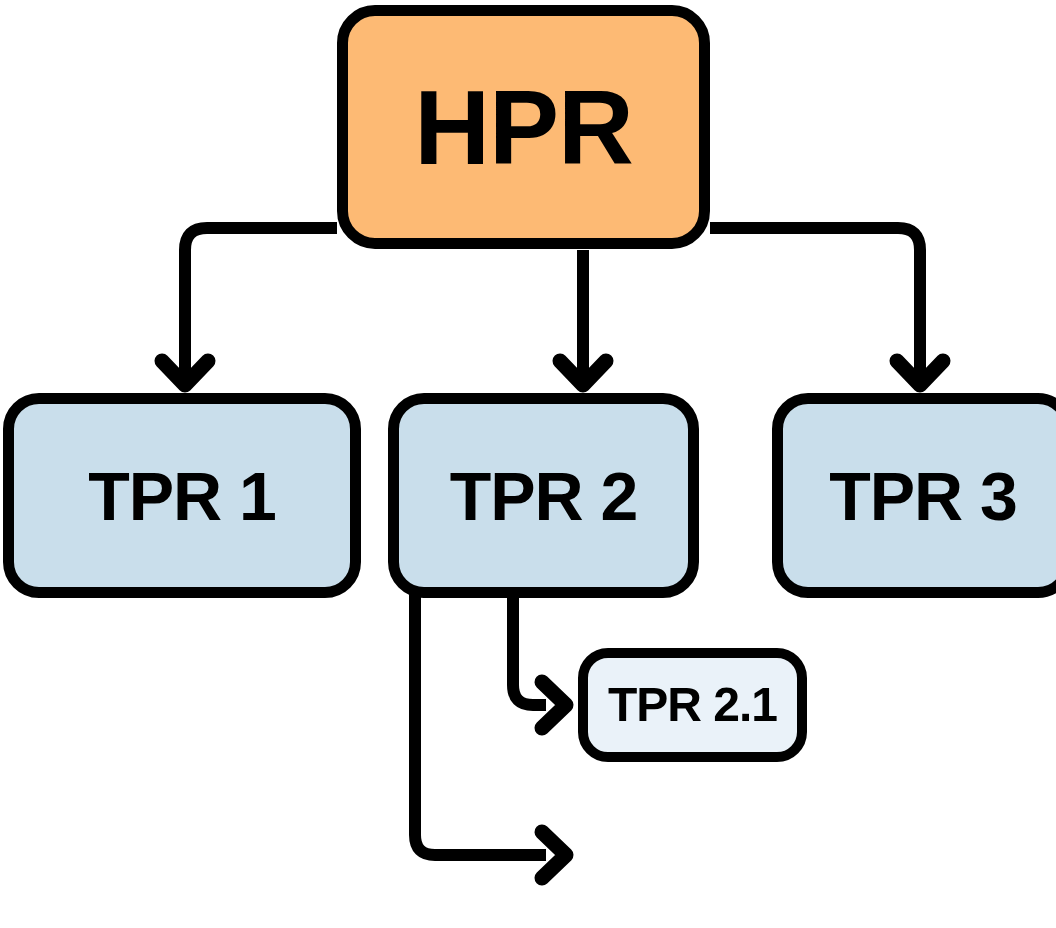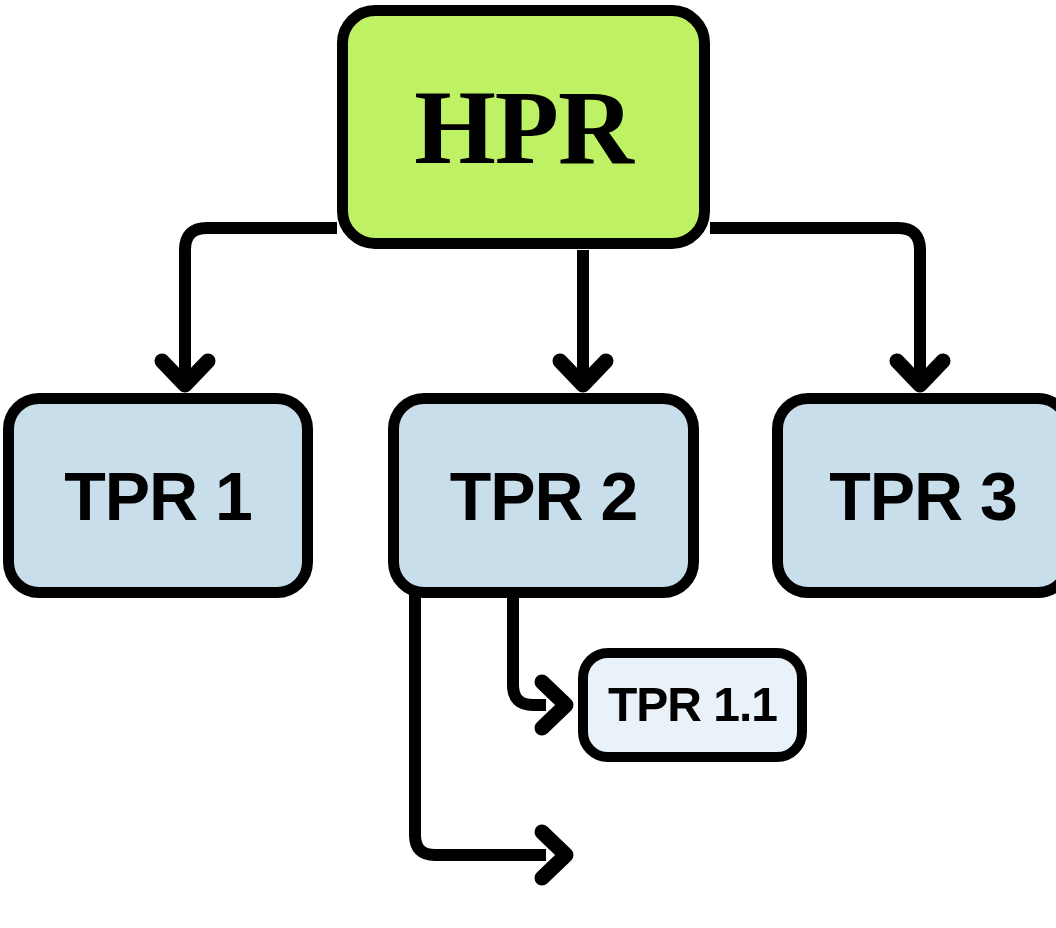--- a/index.html
+++ b/index.html
@@ -32,21 +32,21 @@
     width: 373px; height: 244px;
     border-radius: 38px;
     font-size: 105px;
   }
   .node-l1 {
     top: 393px;
     height: 205px;
     border-radius: 36px;
     font-size: 68px;
   }
-  .node-tpr1 { left: 3px;   width: 310px; }
+  .node-tpr1 { left: 3px;   width: 358px; }
   .node-tpr2 { left: 372px; width: 311px; margin-left: 16px; }
   .node-tpr3 { left: 772px; width: 302px; }
   .node-l2 {
     left: 578px;
     width: 229px;
     border: 10px solid #000000;
     border-radius: 30px;
     font-size: 48px;
   }
   .node-tpr21 { top: 648px; height: 114px; }
@@ -85,34 +85,34 @@
     <path class="edge-line" d="M 583 250 L 583 374"></path>
     <path class="edge-head" d="M 560 361 L 583 385 L 606 361"></path>
 
     <path class="edge-line" d="M 513 592 L 513 685 Q 513 705 533 705 L 546 705"></path>
     <path class="edge-head" d="M 542 682 L 566 705 L 542 728"></path>
 
     <path class="edge-line" d="M 415 592 L 415 835 Q 415 855 435 855 L 546 855"></path>
     <path class="edge-head" d="M 542 832 L 566 855 L 542 878"></path>
   </svg>
 
-  <div class="node node-root" style="background-color: #bef264; font-family: Liberation Serif, serif;">
+  <div class="node node-root" style="background-color: #fdba74;">
     <span>HPR</span>
   </div>
 
   <div class="node node-l1 node-tpr1" style="background-color: rgb(201, 222, 235);">
     <span>TPR 1</span>
   </div>
 
   <div class="node node-l1 node-tpr2" style="background-color: rgb(201, 222, 235);">
     <span>TPR 2</span>
   </div>
 
   <div class="node node-l1 node-tpr3" style="background-color: rgb(201, 222, 235);">
     <span>TPR 3</span>
   </div>
 
   <div class="node node-l2 node-tpr21" style="background-color: rgb(234, 242, 249);">
-    <span>TPR 1.1</span>
+    <span>TPR 2.1</span>
   </div>
 
 
 </div>
 
 </body></html>

